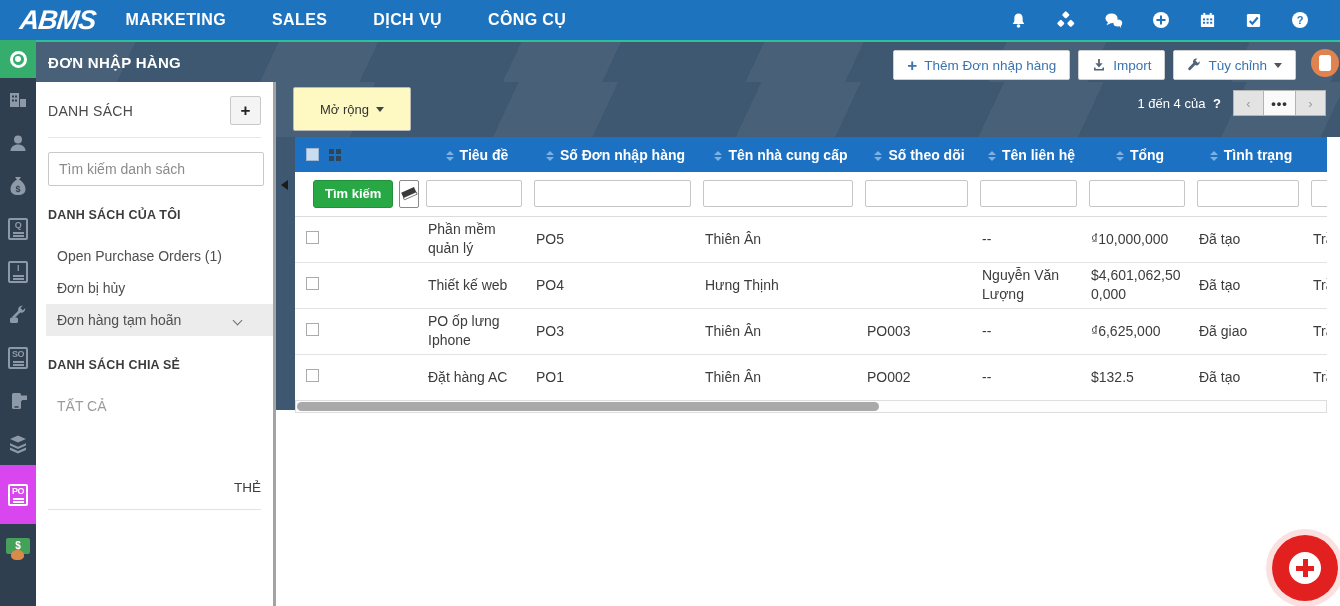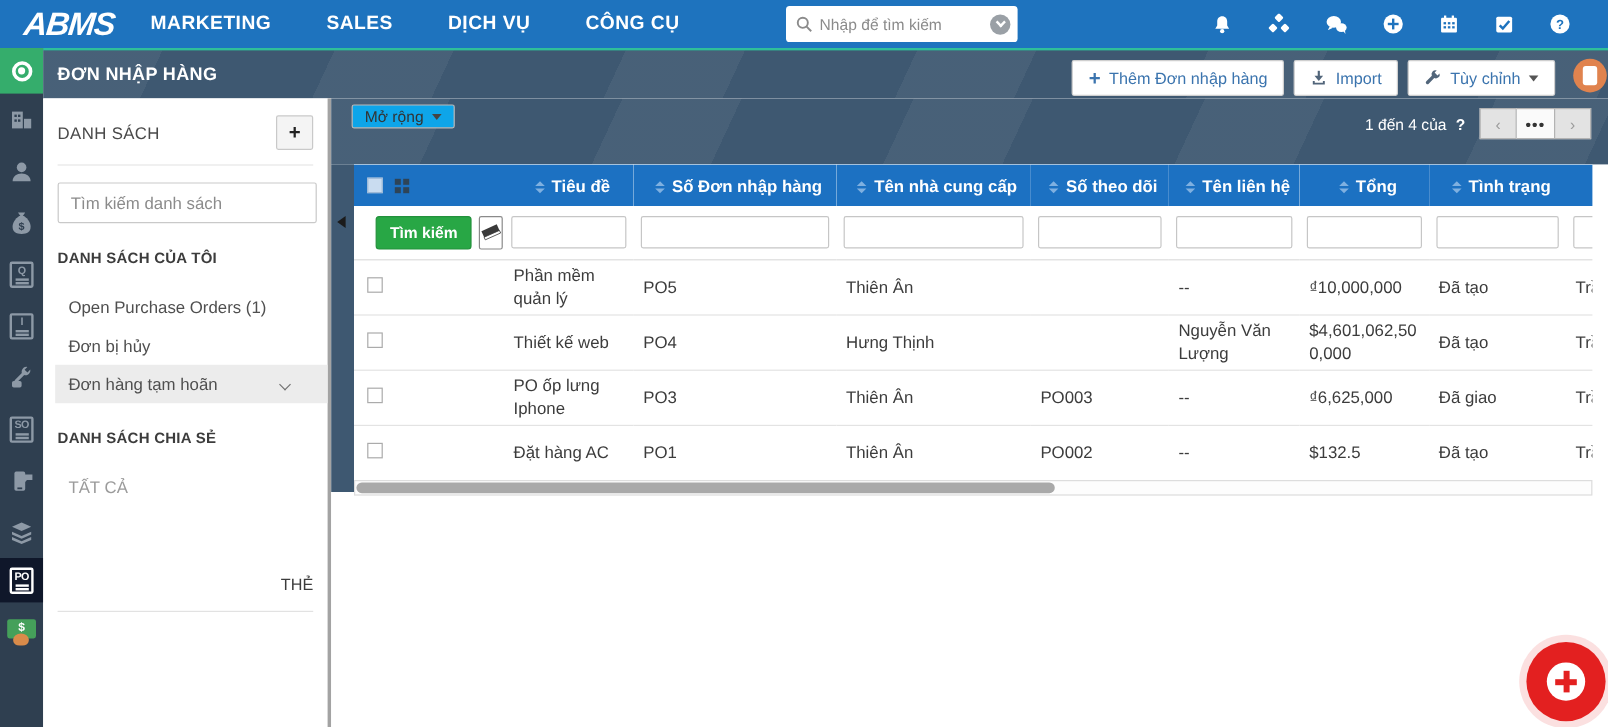--- a/index.html
+++ b/index.html
@@ -17,21 +17,21 @@
   .nav-search input { border:none; outline:none; flex:1; font-size:13px; color:#333; min-width:0; font-family:inherit; }
   .nav-search input::placeholder { color:#8b8b8b; }
   .chev-circle { width:17px; height:17px; border-radius:50%; background:#9aa0a6; display:flex; align-items:center; justify-content:center; flex:none; }
   .chev-circle i { width:6px; height:6px; border-right:2px solid #fff; border-bottom:2px solid #fff; transform:rotate(45deg) translate(-1px,-1px); }
   .nav-icons { position:absolute; left:1010px; top:0; width:330px; height:40px; display:flex; align-items:center; gap:29px; overflow:hidden; }
   .nav-icons .nico { flex:none; display:flex; cursor:pointer; }
   
   .rail { position:absolute; left:0; top:40px; width:36px; height:566px; background:#2f3f50; display:flex; flex-direction:column; }
   .rail-item { height:43px; display:flex; align-items:center; justify-content:center; color:#8d99a6; cursor:pointer; flex:none; }
   .rail-item.green { height:38px; background:#35ad6c; color:#fff; }
-  .rail-item.black { height:37px; background:#0f172a; color:#fff; }
+  .rail-item.black { height:59px; background:#d946ef; color:#fff; }
   .target-ic { width:17px; height:17px; border:3px solid #fff; border-radius:50%; position:relative; }
   .target-ic::after { content:""; position:absolute; left:2.5px; top:2.5px; width:6px; height:6px; background:#fff; border-radius:50%; }
   .raildoc { width:20px; height:22px; border:2px solid currentColor; border-radius:2px; display:flex; flex-direction:column; align-items:center; justify-content:center; }
   .raildoc b { font-size:9px; line-height:9px; font-weight:bold; letter-spacing:-.5px; }
   .raildoc i { display:block; width:11px; height:5px; border-top:2px solid currentColor; border-bottom:2px solid currentColor; margin-top:2px; }
   .pay-ic { width:24px; height:16px; background:#45a05a; border-radius:2px; position:relative; display:flex; align-items:center; justify-content:center; }
   .pay-ic b { color:#fff; font-size:10px; }
   .pay-ic::after { content:""; position:absolute; left:5px; bottom:-6px; width:13px; height:10px; background:#d98b4a; border-radius:50% 50% 40% 40%; }
   
   .page-header { position:absolute; left:36px; top:40px; width:1304px; height:42px; background:#3e5871 repeating-linear-gradient(115deg, rgba(255,255,255,.05) 0 90px, rgba(255,255,255,0) 90px 220px); border-top:2px solid #2fbf9a; display:flex; align-items:center; }
@@ -56,21 +56,21 @@
   .sp-item.selected { background:#ececec; margin-left:10px; padding-left:11px; }
   .sp-item .chev { position:absolute; right:32px; top:13px; width:7px; height:7px; border-right:1.6px solid #6f6f6f; border-bottom:1.6px solid #6f6f6f; transform:rotate(45deg); }
   .sp-item.dim { color:#9b9b9b; }
   .sp-tags-heading { font-size:13.5px; color:#3c3c3c; padding:0 12px; margin-top:58px;text-align:right; }
   .sp-tags-divider { border-top:1px solid #e2e2e2; margin:14px 12px 0 12px; }
   
   .main { position:absolute; left:276px; top:82px; width:1064px; height:524px; background:#fff; }
   .backdrop { position:absolute; left:0; top:0; width:1064px; height:55px; background:#3e5871 repeating-linear-gradient(115deg, rgba(255,255,255,.05) 0 90px, rgba(255,255,255,0) 90px 220px); }
   .gutter { position:absolute; left:0; top:55px; width:19px; height:273px; background:#3e5871; }
   .collapse-arrow { position:absolute; left:5px; top:98px; width:0; height:0; border-top:5px solid transparent; border-bottom:5px solid transparent; border-right:7px solid #1b1b1b; cursor:pointer; }
-  .expand-btn { position:absolute; left:17px; top:5px; height:20px; background:#0ea5e9; border:1px solid #b9b9b9; border-radius:2px; color:#333; font-size:13px; display:flex; align-items:center; gap:7px; padding:0 10px; cursor:pointer; }
+  .expand-btn { position:absolute; left:17px; top:5px; height:44px; background:#fef9c3; border:1px solid #b9b9b9; border-radius:2px; color:#333; font-size:13px; display:flex; align-items:center; gap:7px; padding:0 26px; cursor:pointer; }
   .expand-btn .caret { border-top-color:#444; }
   .pagination { position:absolute; right:14px; top:0; height:42px; display:flex; align-items:center; gap:12px; }
   .pg-text { color:#fff; font-size:13px; }
   .pg-text b { font-weight:bold; margin-left:4px; cursor:pointer; }
   .pg-group { display:flex; }
   .pg-btn { width:31px; height:26px; border:1px solid #b3b3b3; background:#e3e3e3; color:#9b9b9b; font-size:13px; display:flex; align-items:center; justify-content:center; cursor:pointer; }
   .pg-btn.mid { background:#fafafa; color:#333; font-weight:bold; letter-spacing:1px; border-left:none; border-right:none; }
   
   .table-wrap { position:absolute; left:19px; top:55px; width:1032px; height:261px; overflow:hidden; background:#fff; }
   table { border-collapse:collapse; table-layout:fixed; width:1070px; }
@@ -109,32 +109,20 @@
 <body>
 
 <div class="navbar">
   <div class="logo">ABMS</div>
   <div class="nav-menu">
     <span>MARKETING</span>
     <span>SALES</span>
     <span>DỊCH VỤ</span>
     <span>CÔNG CỤ</span>
   </div>
-  <div class="nav-search">
-    <span>
-      <svg width="14" height="14" viewBox="0 0 14 14" fill="none" stroke="#8b8b8b" stroke-width="1.6">
-          <circle cx="6" cy="6" r="4.2"></circle>
-          <path d="M9.2 9.2L13 13"></path>
-        </svg>
-    </span>
-    <input placeholder="Nhập để tìm kiếm" style="">
-    <span class="chev-circle">
-        <i></i>
-      </span>
-  </div>
   <div class="nav-icons">
     <span class="nico">
       <svg width="17" height="17" viewBox="0 0 18 18" fill="#fff">
           <path d="M9 1.6c-2.8 0-4.4 2-4.4 4.7v3.4L2.9 12.6h12.2l-1.7-2.9V6.3C13.4 3.6 11.8 1.6 9 1.6z"></path>
           <circle cx="9" cy="14.8" r="1.9"></circle>
         </svg>
     </span>
     <span class="nico">
       <svg width="19" height="19" viewBox="0 0 19 19" fill="#fff">
           <rect x="7" y="1" width="5.6" height="5.6" rx="1.2" transform="rotate(45 9.8 3.8)"></rect>

